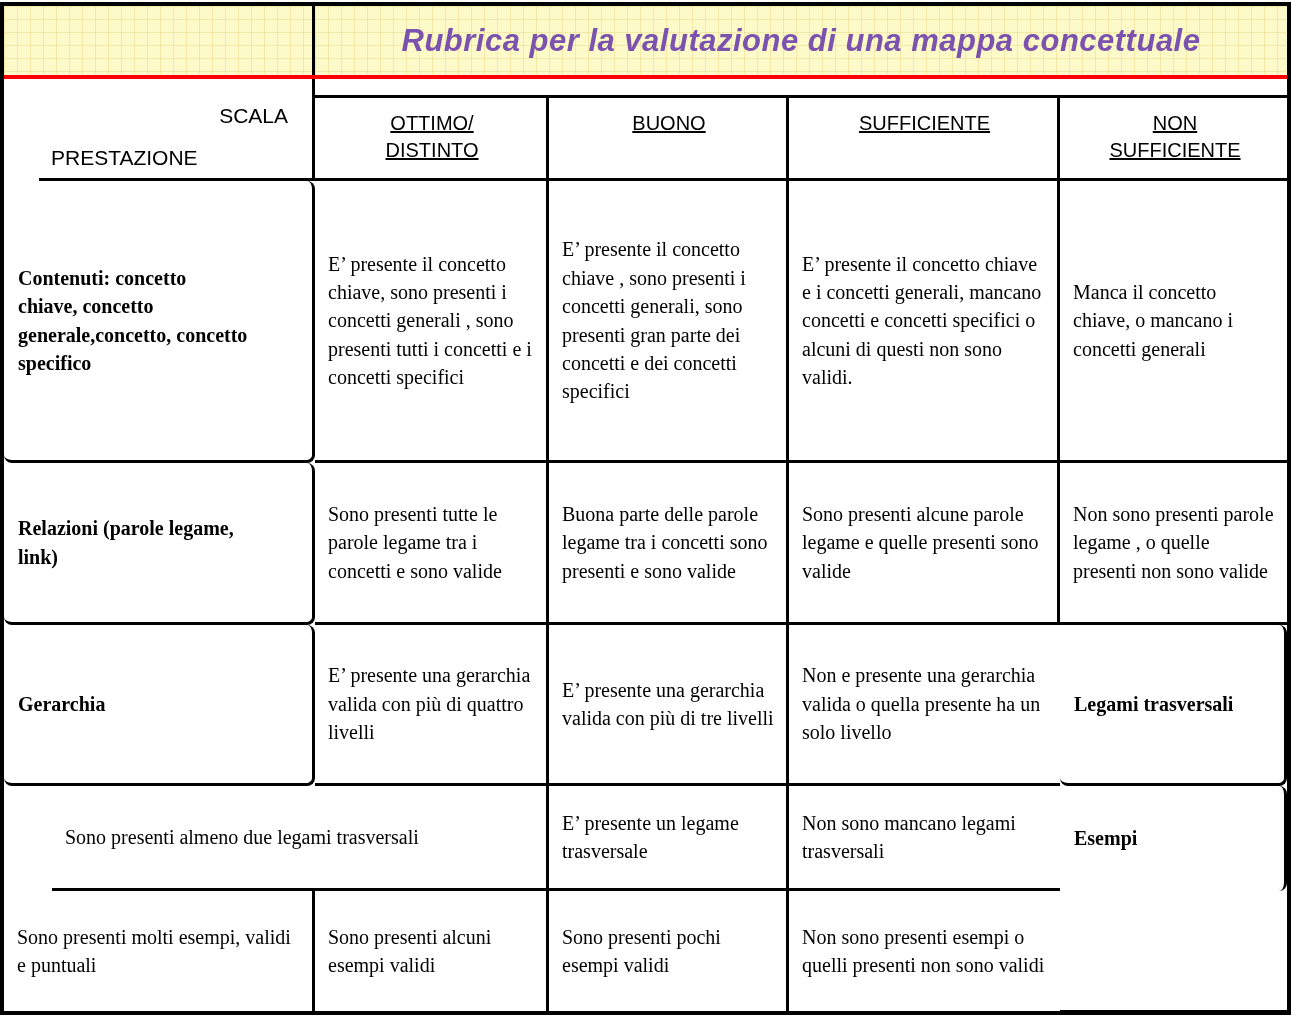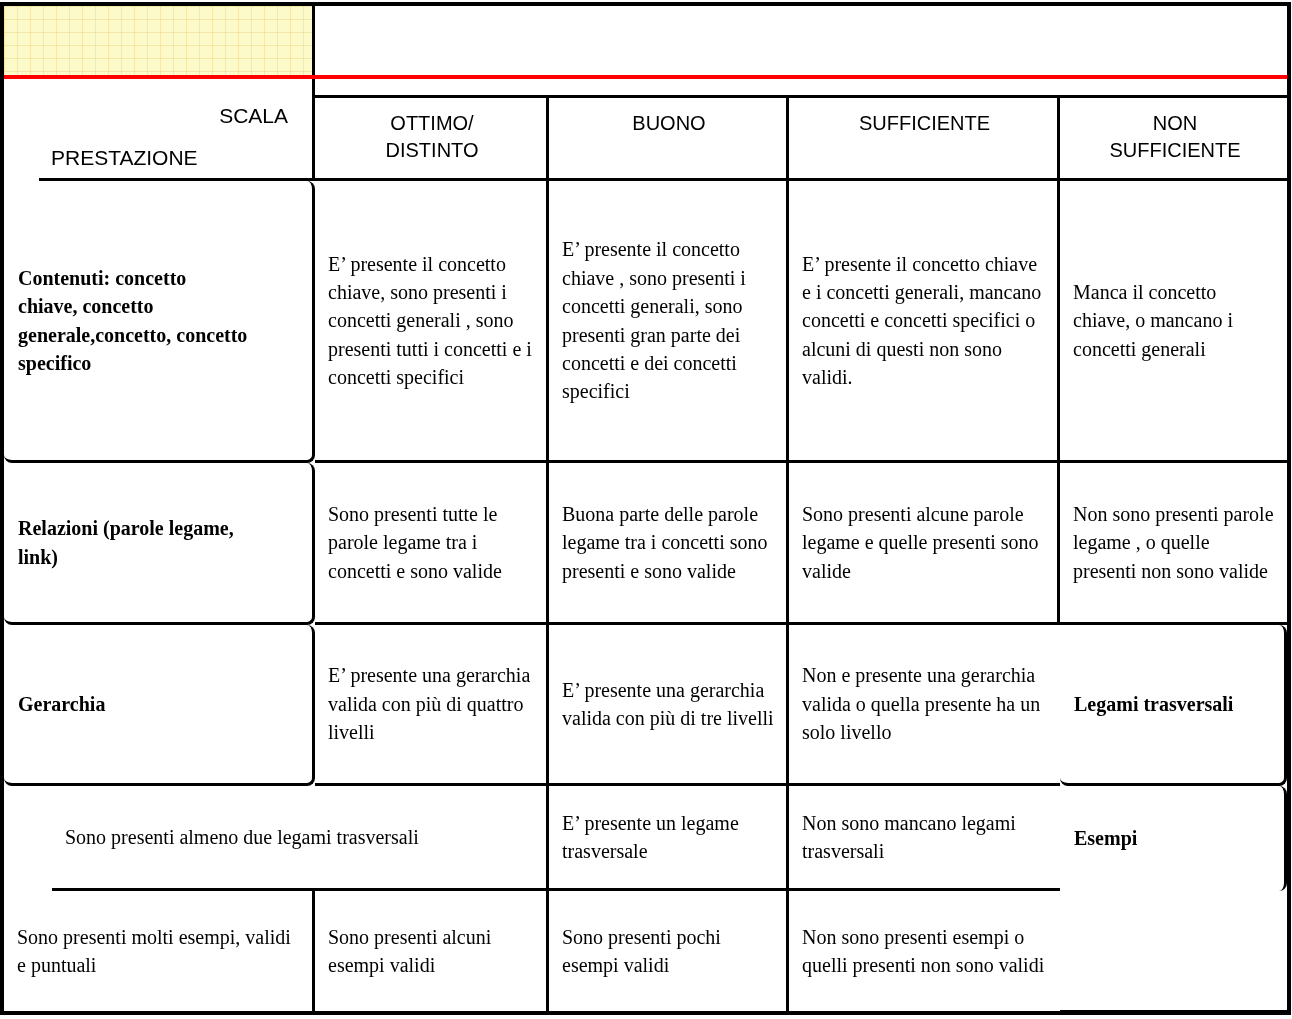--- a/index.html
+++ b/index.html
@@ -52,38 +52,39 @@
     font-family:"Liberation Sans", sans-serif;font-size:21px;line-height:1.2;
     padding:0;
     margin-left:35px;
   }
   .corner .scala{position:absolute;top:8px;right:24px;}
   .corner .prestazione{position:absolute;bottom:8px;left:12px;}
   .hdr{
     border-top:3px solid #000;
     justify-content:flex-start;align-items:center;text-align:center;
     font-family:"Liberation Sans", sans-serif;font-size:20px;line-height:1.35;
-    padding-top:12px;white-space:pre-line;
+    padding-top:12px;white-space:pre-line;text-decoration:underline;
   }
 
   
   .criterion{
     font-weight:bold;white-space:pre-line;
     padding:8px 20px 8px 14px;
     border-radius:8px;
   }
   .span2{grid-column:span 2;margin-left:48px;}
 </style>
 </head>
 <body>
 
 <div class="rubric">
 
   <div class="band">
     <div class="band-left grid-bg"></div>
+    <div class="band-title grid-bg">Rubrica per la valutazione di una mappa concettuale</div>
   </div>
   <div class="red-rule"></div>
 
   <div class="strip">
     <div class="strip-divider"></div>
   </div>
 
   <div class="main">
 
     <div class="cell corner">

